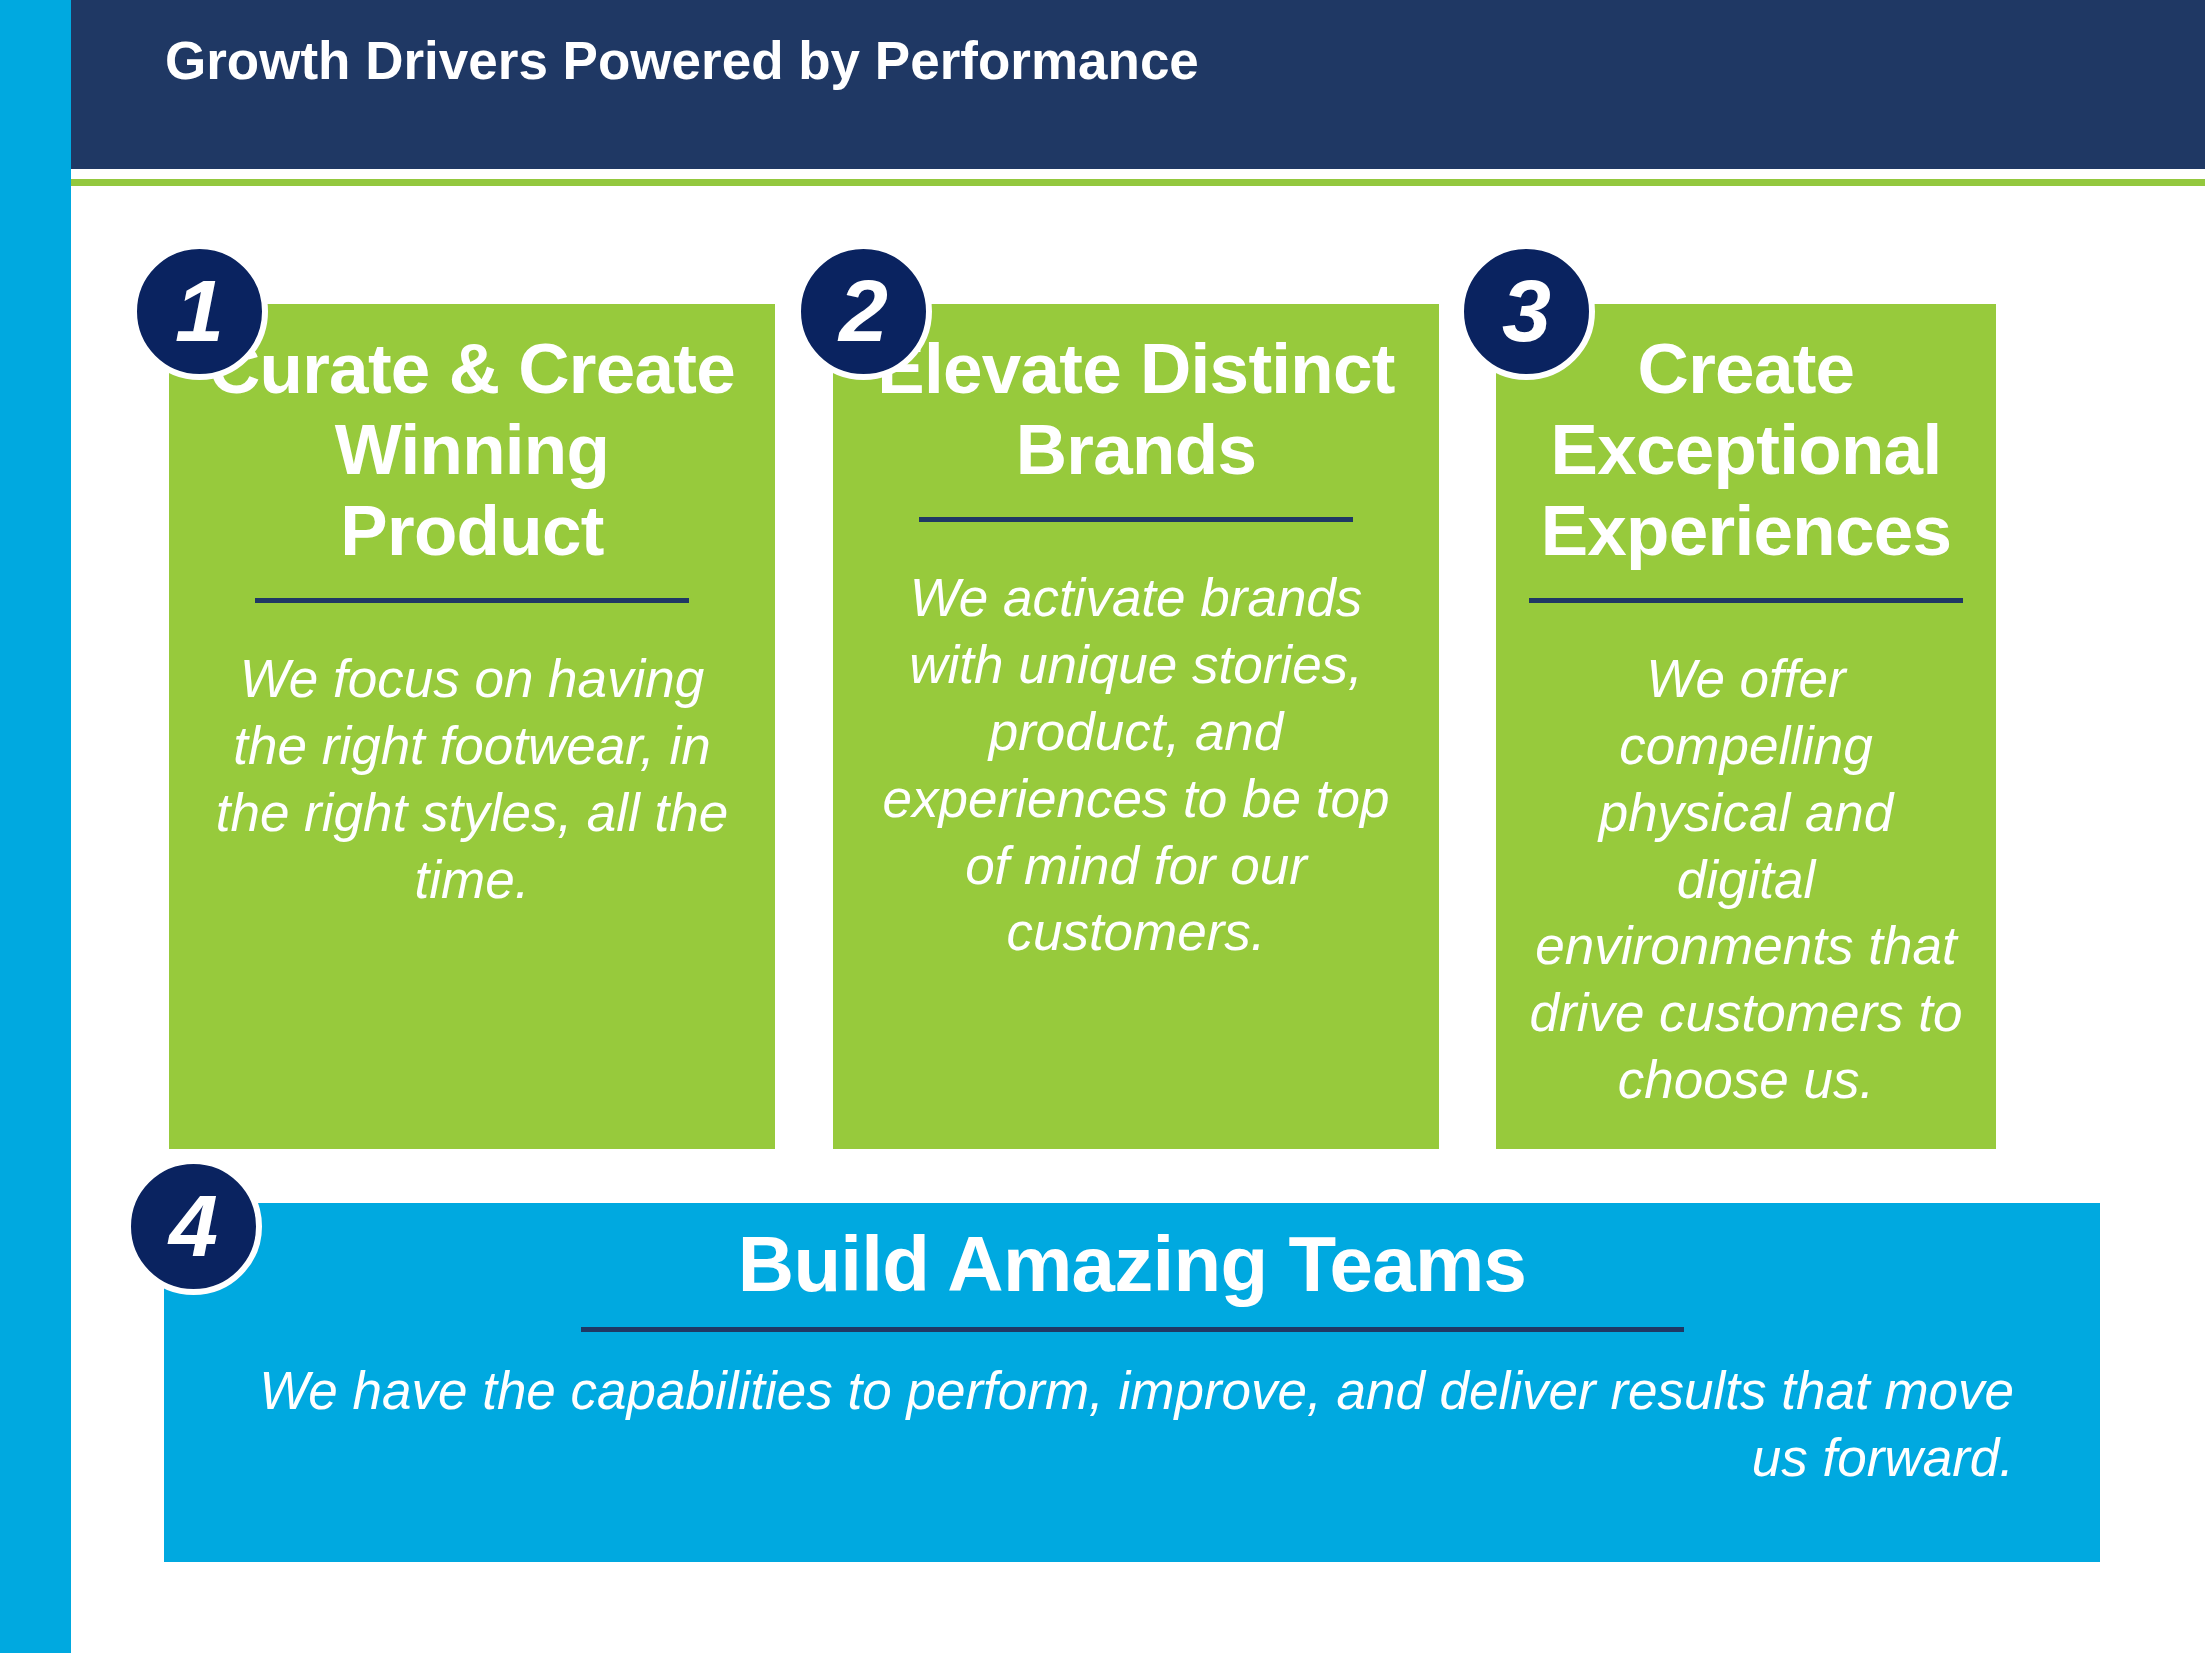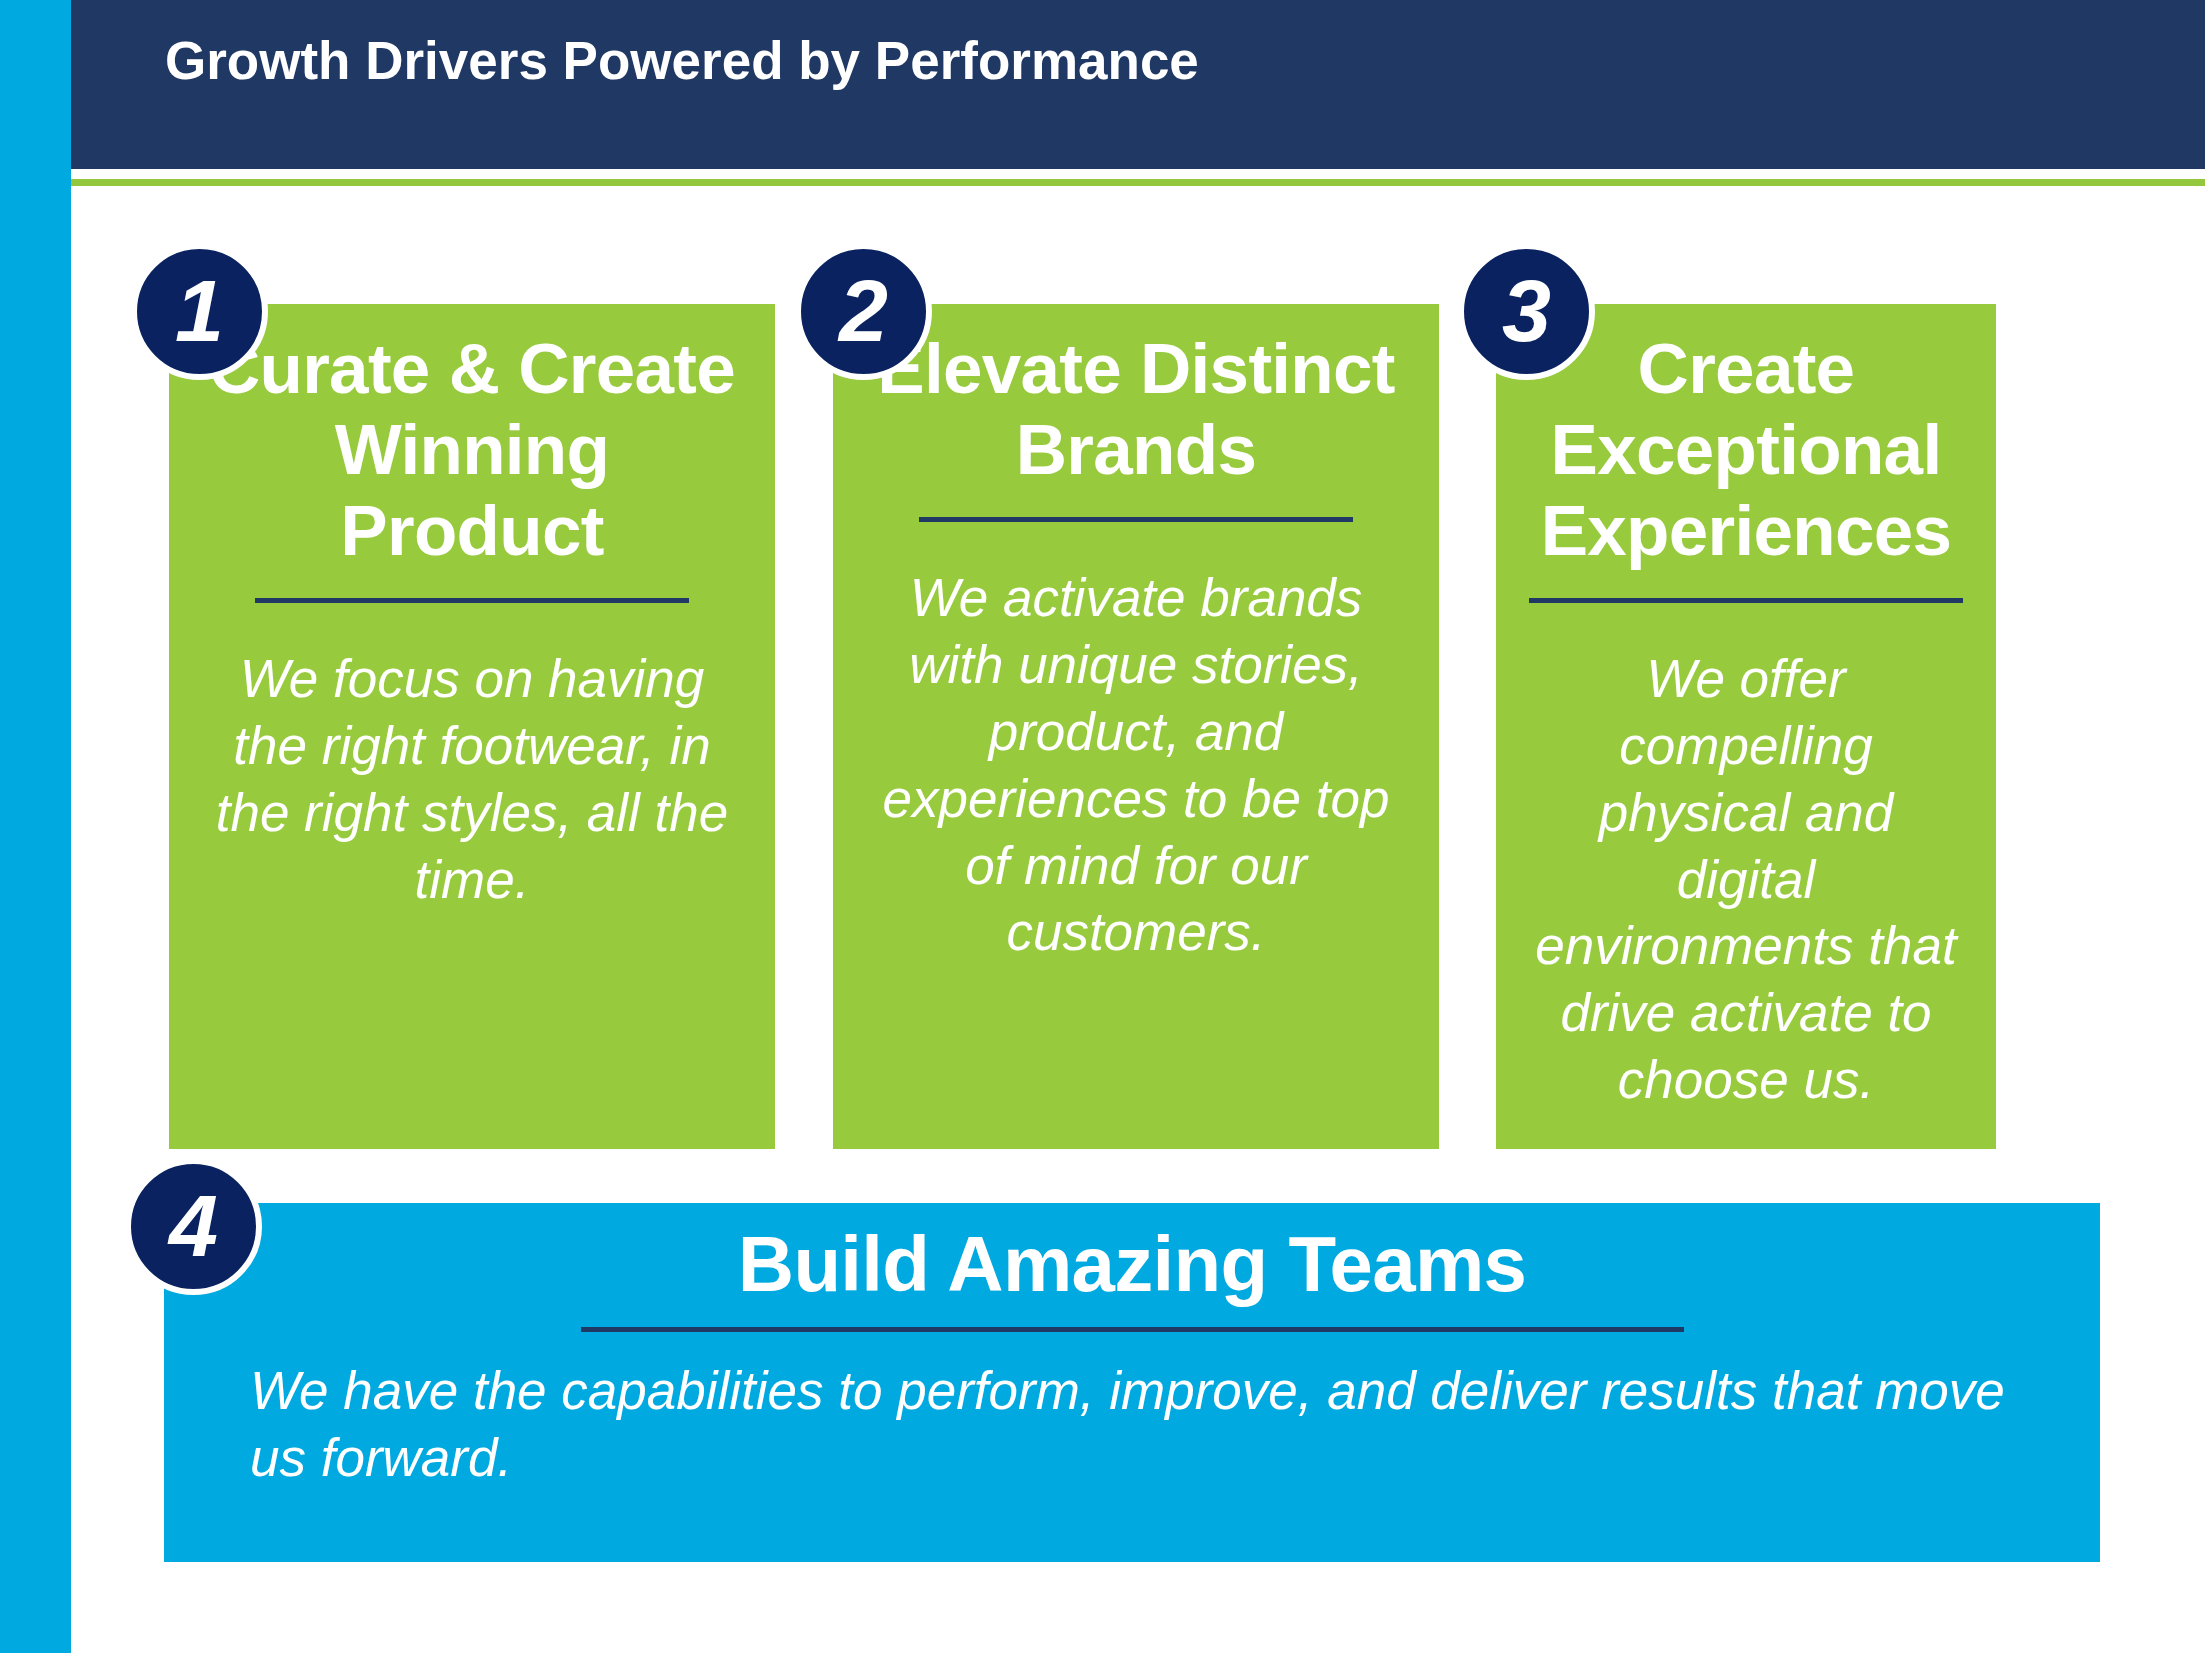--- a/index.html
+++ b/index.html
@@ -51,21 +51,21 @@
   .card-4{
     position:absolute;left:164px;top:1203px;width:1936px;height:359px;
     background:#00A9E0;box-sizing:border-box;
     display:flex;flex-direction:column;align-items:center;padding-top:19px;
   }
   .card4-title{
     color:#ffffff;font-weight:bold;font-size:78px;line-height:1.1;text-align:center;letter-spacing:-0.7px;
   }
   .card4-divider{width:1103px;height:5.1px;background:#1F3864;margin-top:19px;}
   .card4-body{
-    color:#ffffff;font-style:italic;font-size:53px;line-height:1.26;text-align:left;
+    color:#ffffff;font-style:italic;font-size:53px;line-height:1.26;text-align:right;
     margin-top:26.5px;width:1764px;
   }
 
   
   .badge{
     position:absolute;border-radius:50%;
     background:#0A2360;border:6.6px solid #ffffff;
     display:flex;align-items:center;justify-content:center;
     box-sizing:border-box;
   }
@@ -103,21 +103,21 @@
       <div class="card-title">Elevate Distinct Brands</div>
       <div class="divider"></div>
       <div class="card-body">We activate brands with unique stories, product, and experiences to be top of mind for our customers.</div>
     </div>
   </div>
 
   <div class="card card-3 c3">
     <div class="card-inner">
       <div class="card-title">Create Exceptional Experiences</div>
       <div class="divider"></div>
-      <div class="card-body">We offer compelling physical and digital environments that drive activate to choose us.</div>
+      <div class="card-body">We offer compelling physical and digital environments that drive customers to choose us.</div>
     </div>
   </div>
 
   <div class="card-4">
     <div class="card4-title">Build Amazing Teams</div>
     <div class="card4-divider"></div>
     <div class="card4-body">We have the capabilities to perform, improve, and deliver results that move us forward.</div>
   </div>
 
   <div class="badge badge-1">

